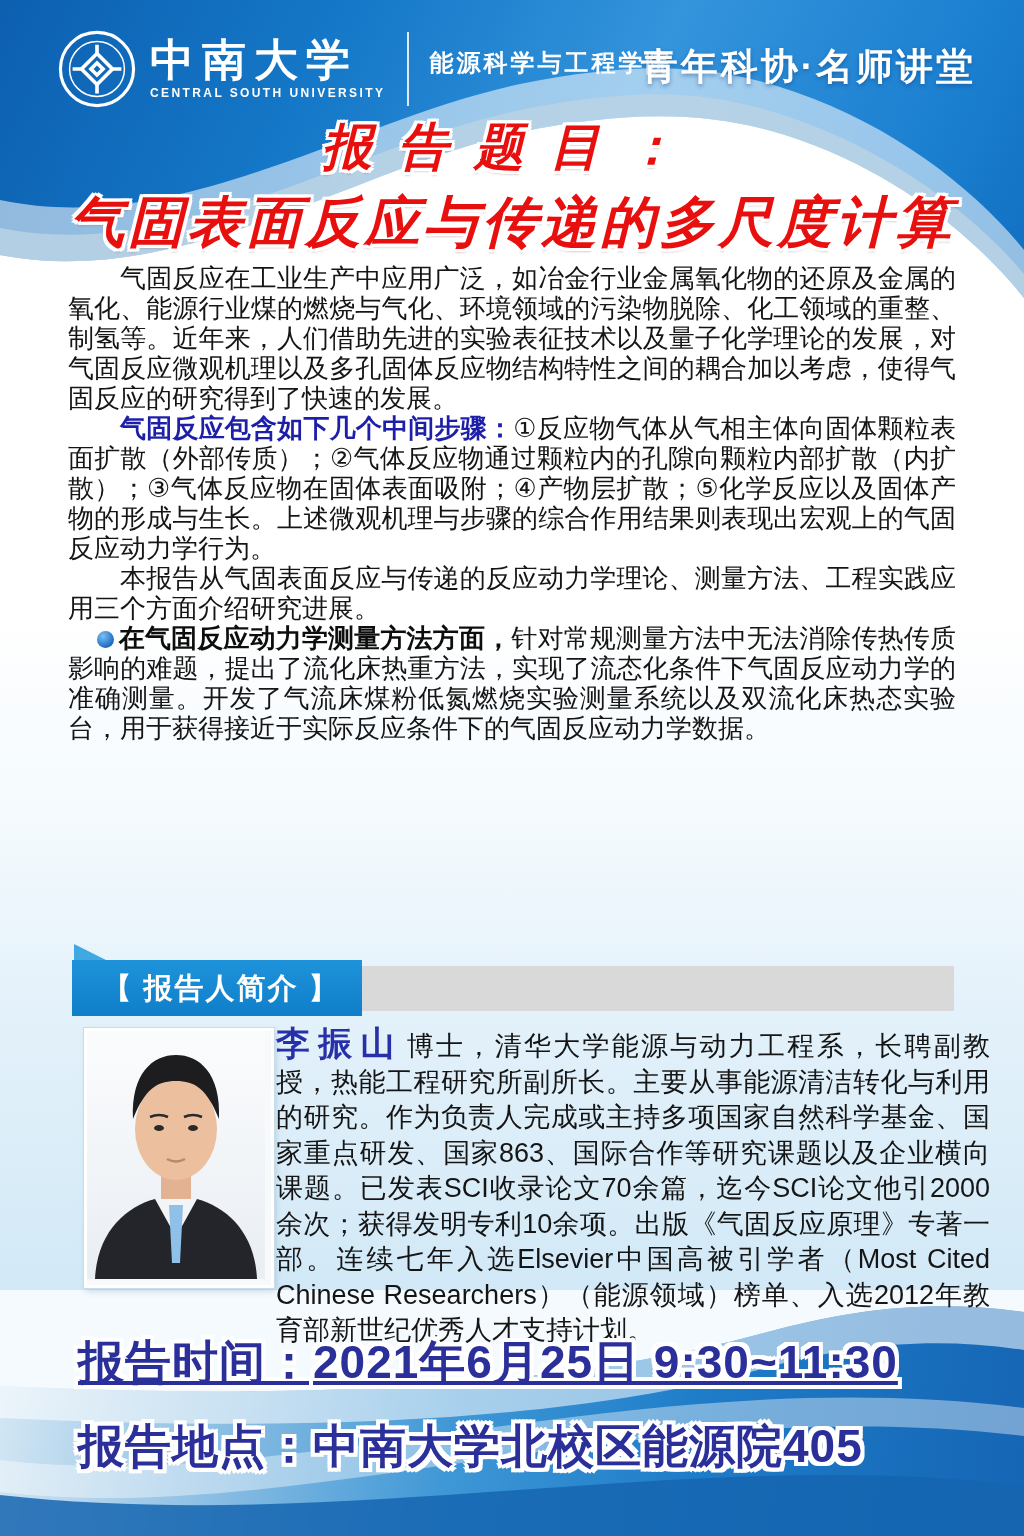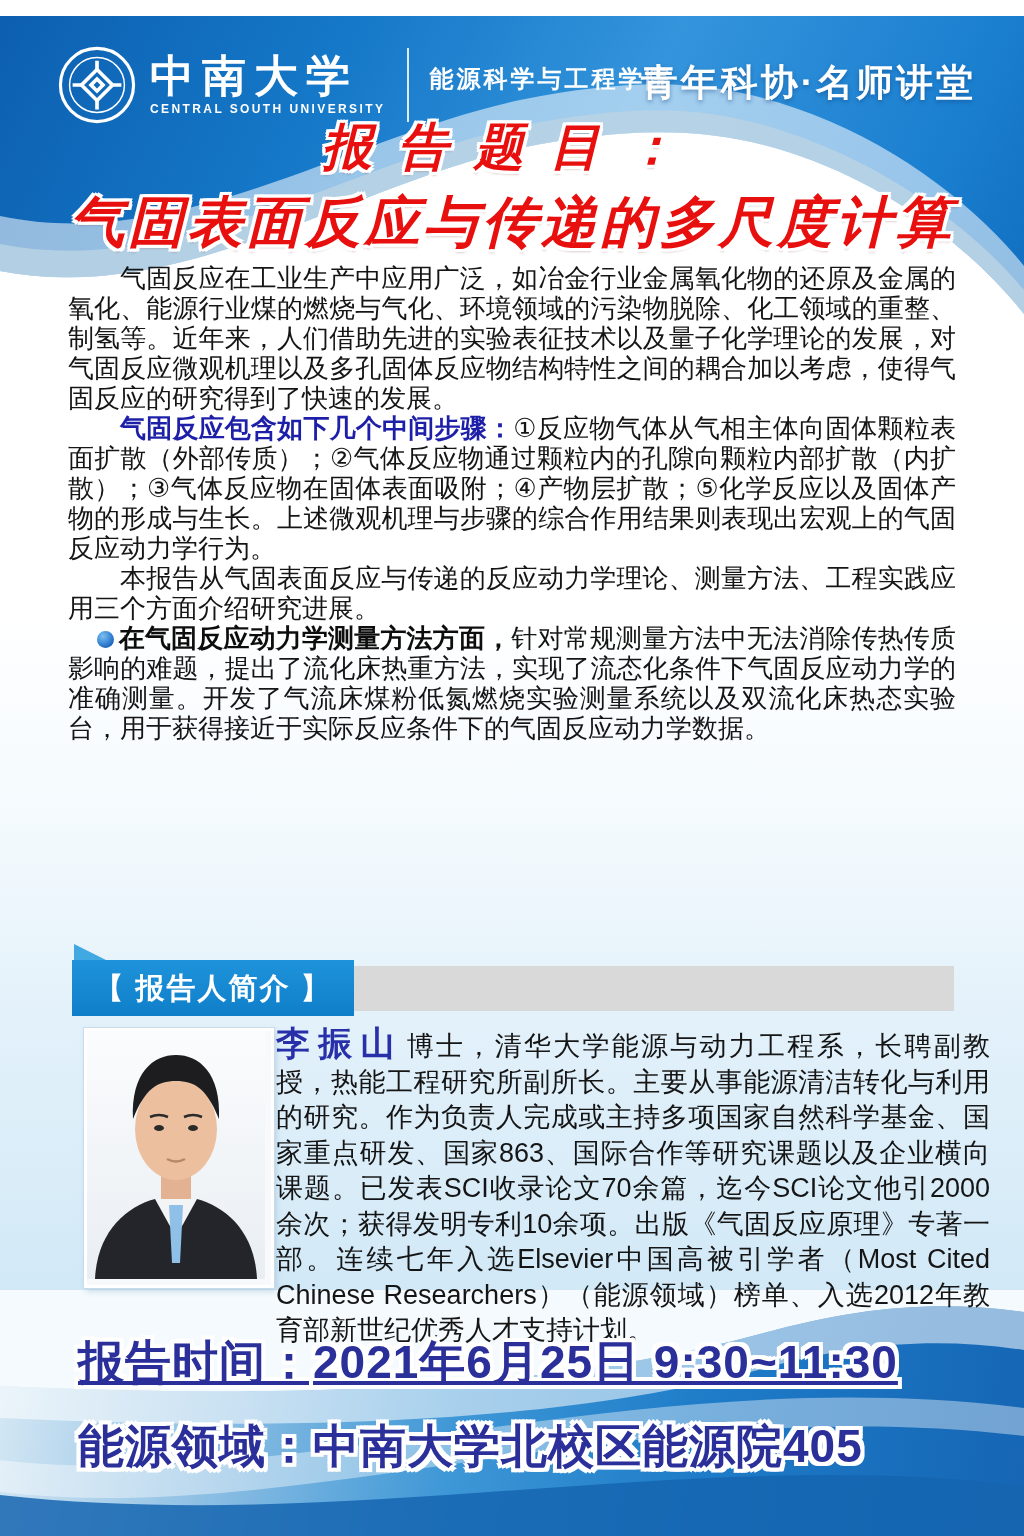--- a/index.html
+++ b/index.html
@@ -2,21 +2,21 @@
 <html><head>
 <meta charset="utf-8">
 <style>
   html,body{margin:0;padding:0;background:#666;}
   #poster{
     position:relative;width:1024px;height:1536px;margin:0 auto;overflow:hidden;
     font-family:"Liberation Sans","DejaVu Sans",sans-serif;
     background:linear-gradient(180deg,#ffffff 0%,#ffffff 40%,#f2f9fd 55%,#e3f1fa 66%,#d8ecf8 78%,#cfe7f6 86%,#c8e3f4 100%);
   }
   
-  .header{position:absolute;left:0;top:16px;width:1024px;height:340px;
+  .header{position:absolute;left:0;top:0;width:1024px;height:340px;
     background:linear-gradient(115deg,#0d5fb0 0%,#1578c8 30%,#3494dc 58%,#1b7fd0 85%,#0f6cbd 100%);}
   .header svg.waves{position:absolute;left:0;top:0;}
   .brand-row{position:absolute;left:58px;top:30px;display:flex;align-items:center;z-index:3;}
   .logo{width:78px;height:78px;flex:0 0 auto;}
   .brand-text{margin-left:14px;color:#fff;}
   .brand-cn{font-size:44px;font-weight:bold;letter-spacing:8px;line-height:48px;font-family:"DejaVu Serif","Liberation Serif",serif;}
   .brand-en{font-size:12px;font-weight:bold;letter-spacing:2.4px;line-height:18px;}
   .vdiv{width:2px;height:74px;background:rgba(255,255,255,.85);margin:0 20px 0 22px;}
   .college{color:#fff;font-size:24px;font-weight:bold;letter-spacing:3px;align-self:flex-start;margin-top:17px;}
   .series{position:absolute;right:48px;top:42px;color:#fff;font-size:37px;font-weight:bold;letter-spacing:3px;z-index:3;
@@ -37,21 +37,21 @@
   .abstract p{margin:0;}
   .ind{text-indent:2em;}
   .bullet-p{text-indent:1.1em;}
   .lead-blue{color:#1d1fa8;font-weight:bold;}
   .lead-bold{color:#0d0d0d;font-weight:bold;}
   .dot{display:inline-block;width:17px;height:17px;border-radius:50%;margin-right:5px;
     background:radial-gradient(circle at 35% 30%,#7cc0f2,#2f7fd0 55%,#123f96);vertical-align:-1px;}
   
   .banner-gray{position:absolute;left:76px;top:966px;width:878px;height:45px;background:#d9d9d9;z-index:3;}
   .banner-blue{position:absolute;left:72px;top:960px;width:282px;height:56px;background:linear-gradient(180deg,#1e93da,#0f7ec9);z-index:4;
-    color:#fff;font-size:29px;font-weight:bold;letter-spacing:2px;text-align:center;line-height:56px;}
+    color:#fff;font-size:29px;font-weight:bold;letter-spacing:2px;text-align:center;line-height:56px;padding-left:8px;}
   .banner-notch{position:absolute;left:74px;top:944px;width:34px;height:17px;background:#41a9e2;z-index:3;
     clip-path:polygon(0 0,100% 100%,0 100%);}
   
   .photo-frame{position:absolute;left:84px;top:1028px;width:184px;height:254px;z-index:4;
     border:3px solid #fff;box-shadow:0 0 0 1px #c9dcea,2px 3px 6px rgba(60,110,160,.25);background:#f7f9fb;}
   .photo-frame svg{display:block;}
   .bio{position:absolute;left:276px;top:1026px;width:714px;z-index:4;
     font-size:27px;line-height:35.5px;color:#151515;text-align:justify;}
   .bio .name{color:#2730a8;font-weight:bold;font-size:34px;letter-spacing:6px;margin-right:4px;}
   
@@ -139,16 +139,16 @@
   <div class="bio"><span class="name">李振山</span><span>博士，清华大学能源与动力工程系，长聘副教授，热能工程研究所副所长。主要从事能源清洁转化与利用的研究。作为负责人完成或主持多项国家自然科学基金、国家重点研发、国家863、国际合作等研究课题以及企业横向课题。已发表SCI收录论文70余篇，迄今SCI论文他引2000余次；获得发明专利10余项。出版《气固反应原理》专著一部。连续七年入选Elsevier中国高被引学者（Most Cited Chinese Researchers）（能源领域）榜单、入选2012年教育部新世纪优秀人才支持计划。</span></div>
 
   <div class="footer">
     <svg width="1024" height="246" viewBox="0 0 1024 246">
       <path d="M0,0 L1024,0 L1024,22 C940,10 860,16 760,44 C560,98 300,110 0,96 Z" fill="#f4fafd"></path>
       <path d="M0,96 C300,110 560,98 760,44 C860,16 940,10 1024,22 L1024,60 C930,46 850,54 750,82 C560,132 300,142 0,128 Z" fill="#ffffff" opacity="0.55"></path>
       <path d="M0,170 C300,205 640,70 1024,118 L1024,146 C640,100 300,238 0,202 Z" fill="#ffffff" opacity="0.4"></path>
       <path d="M0,205 C350,244 700,155 1024,196 L1024,246 L0,246 Z" fill="#1565b0" opacity="0.85"></path>
     </svg>
     <div class="f-line t1"><span>报告时间：</span><span>2021年6月25日 9:30~11:30</span></div>
-    <div class="f-line t2"><span>能源领域：</span><span>中南大学北校区能源院405</span></div>
+    <div class="f-line t2"><span>报告地点：</span><span>中南大学北校区能源院405</span></div>
   </div>
 
 </div>
 
 </body></html>

